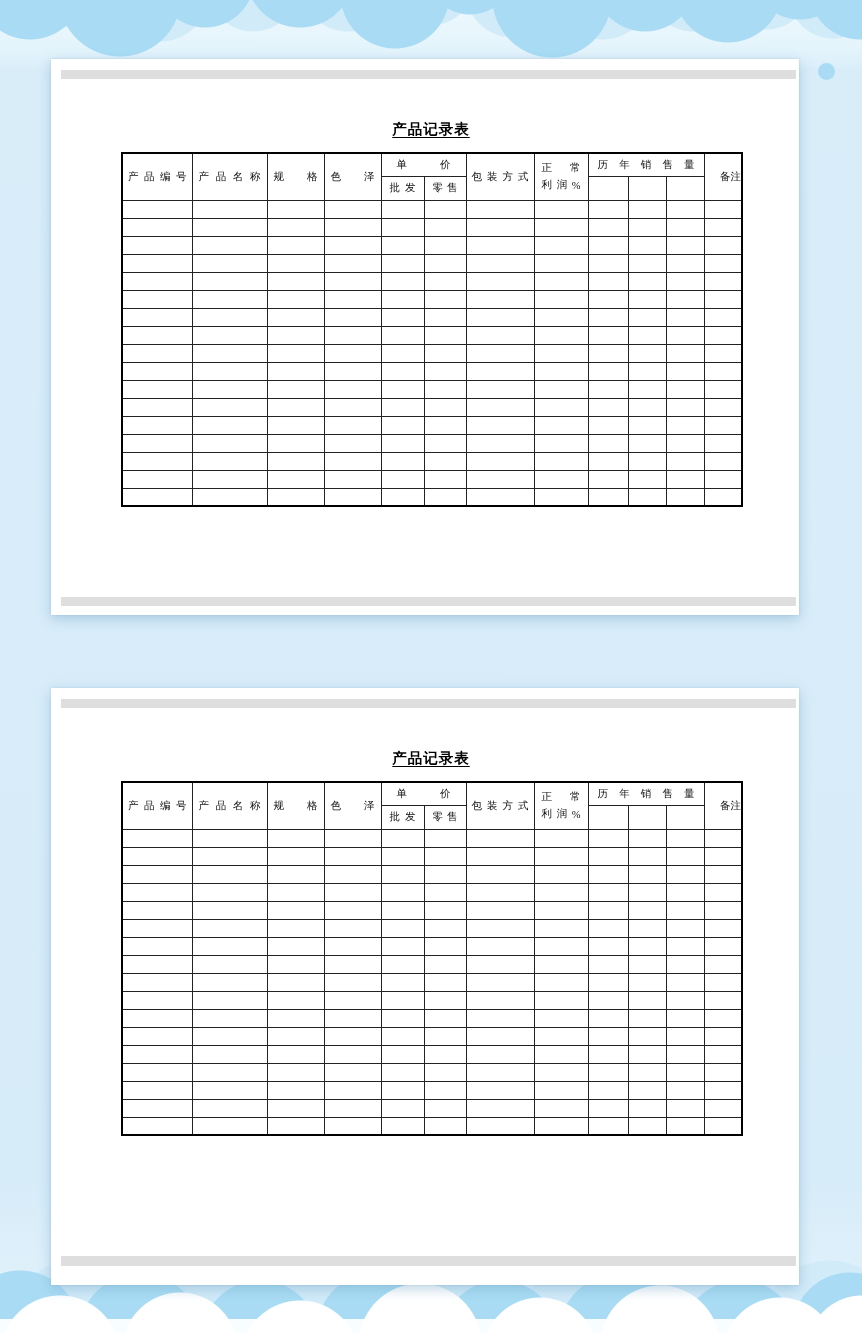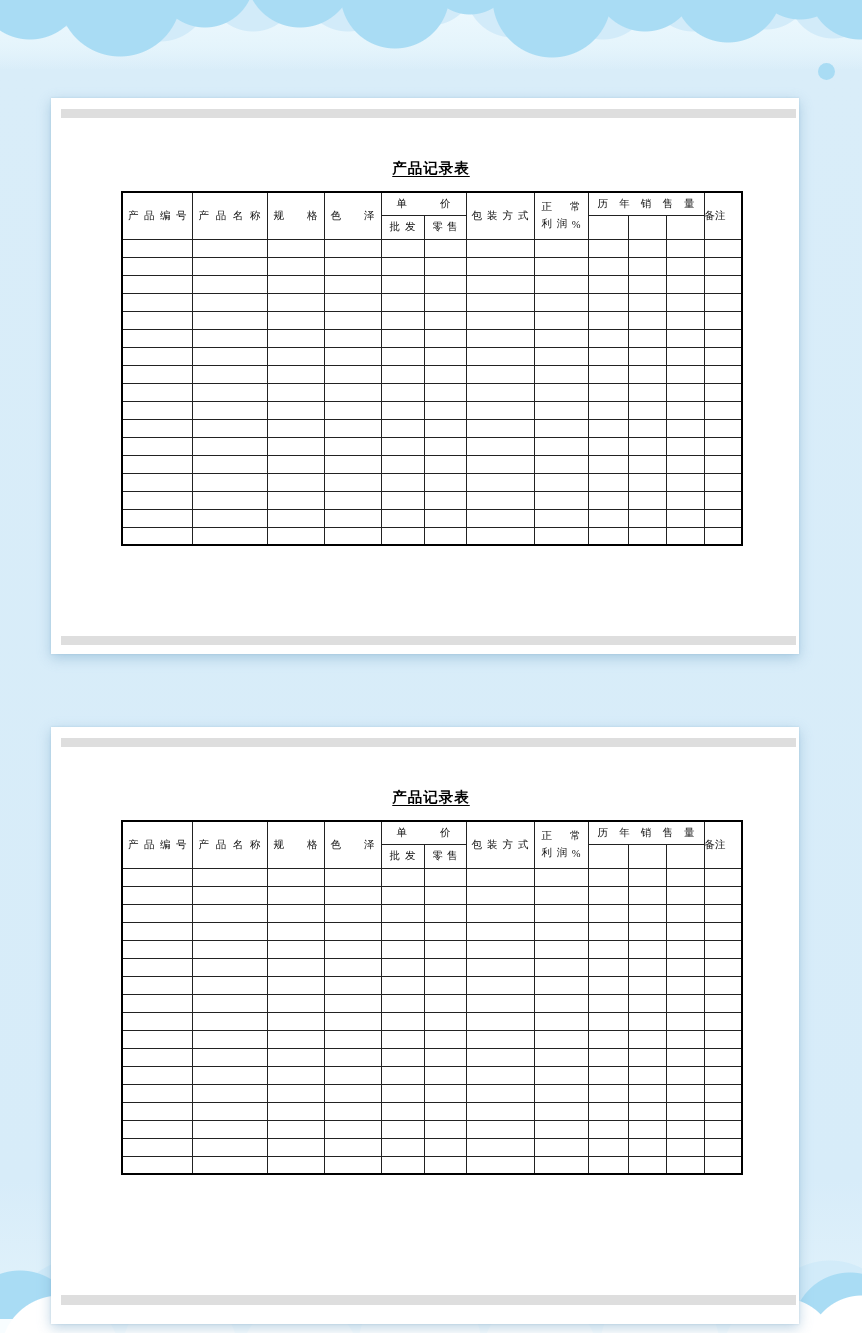--- a/index.html
+++ b/index.html
@@ -66,21 +66,20 @@
       radial-gradient(circle 9px at 251px 29px,#d2ebf9 8px,rgba(210,235,249,0) 9px);
   }
   .decor-dot{
     position:absolute;left:818px;top:63px;width:17px;height:17px;border-radius:50%;
     background:#a9dcf4;pointer-events:none;
   }
   
   .sheet{
     position:absolute;left:51px;width:748px;background:#ffffff;
     box-shadow:0 4px 12px rgba(110,160,195,.45),0 0 2px rgba(130,170,200,.35);
-    margin-top:39px;
   }
   .sheet.p1{top:59px;height:556px;}
   .sheet.p2{top:688px;height:597px;}
   .bar-top{position:absolute;top:11px;left:10px;right:3px;height:9px;background:#dedede;}
   .bar-bottom{position:absolute;left:10px;right:3px;height:9px;background:#dedede;}
   .p1 .bar-bottom{bottom:9px;}
   .p2 .bar-bottom{bottom:19px;height:10px;}
   .sheet-title{
     position:absolute;top:61px;left:70px;width:620px;text-align:center;
     font-size:14.5px;font-weight:bold;color:#000;letter-spacing:1px;
@@ -95,21 +94,21 @@
   table.record th,table.record td{
     border:1px solid #222;padding:0;overflow:hidden;
   }
   table.record thead th{
     font-family:"Liberation Serif",serif;font-weight:normal;
     font-size:10.5px;color:#111;vertical-align:middle;
   }
   tr.h1{height:23px;} tr.h2{height:24px;}
   table.record tbody tr{height:18px;}
   .jc{display:flex;justify-content:space-between;align-items:center;width:100%;box-sizing:border-box;}
-  .center{text-align:left;}
+  .center{text-align:right;}
   .pad-5{padding:0 5px;} .pad-6{padding:0 6px;} .pad-7{padding:0 7px;}
   .pad-8{padding:0 8px;} .pad-9{padding:0 9px;} .pad-15{padding:0 15px;}
   .stack{display:flex;flex-direction:column;justify-content:center;gap:3px;}
 </style>
 </head>
 <body>
 
 <div class="clouds-top"></div>
 <div class="clouds-bottom"></div>
 <div class="decor-dot"></div>

